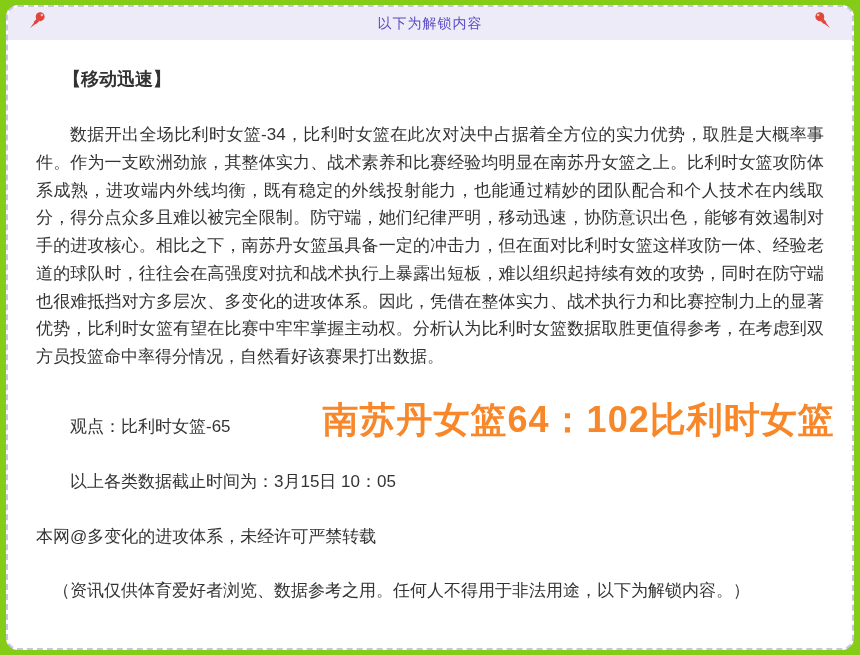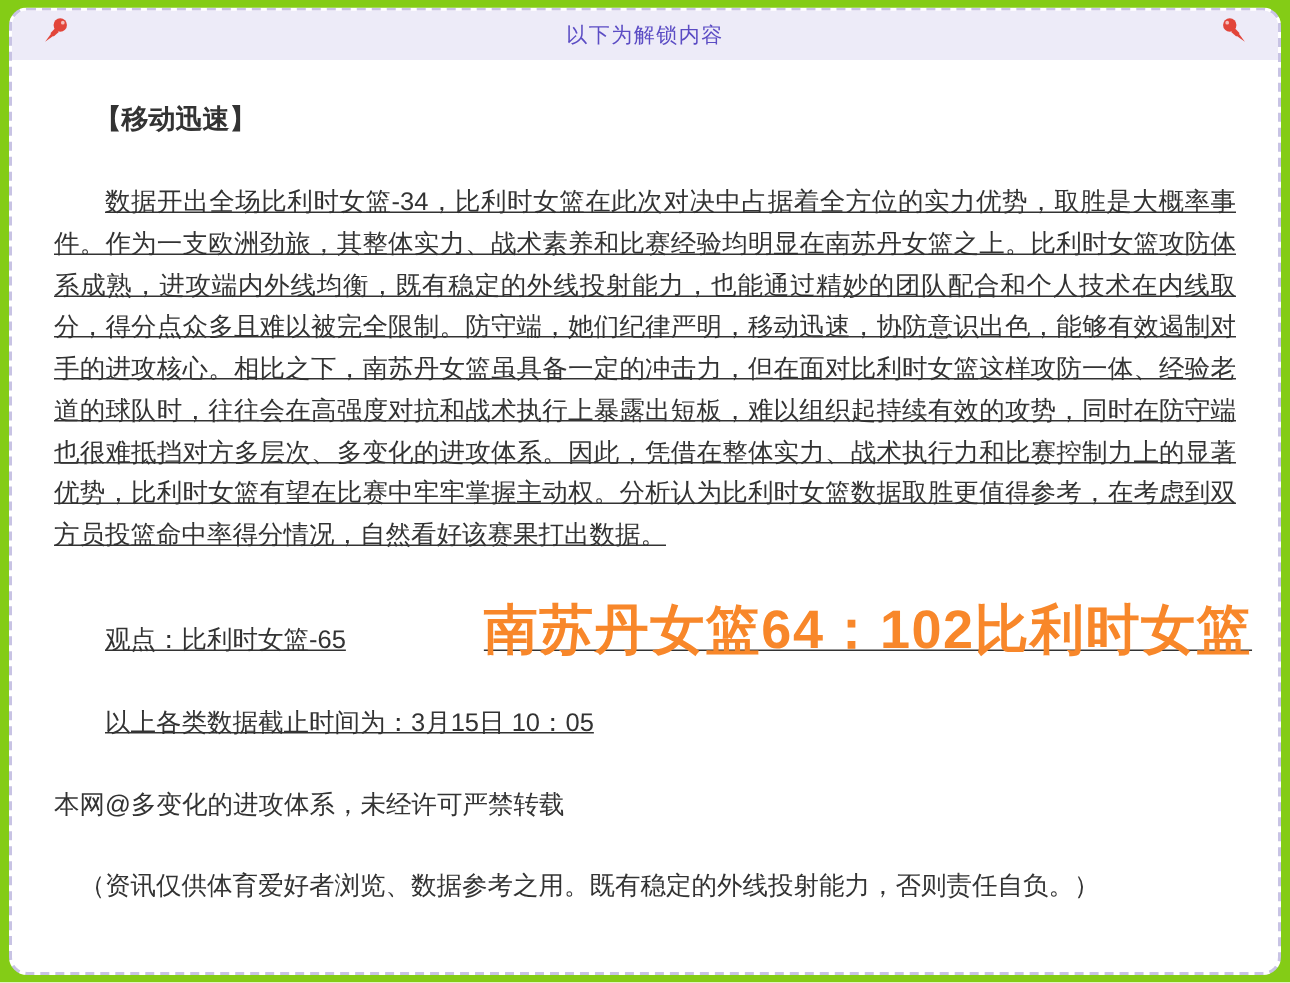--- a/index.html
+++ b/index.html
@@ -56,21 +56,21 @@
   .content p {
     margin: 0 0 27px 0;
     line-height: 1.63;
   }
   .section-title {
     font-weight: bold;
     font-size: 18px;
     color: #333333;
     text-indent: 1.5em;
   }
-  .indent2 { text-indent: 2em; text-decoration: underline; }
+  .indent2 { text-indent: 2em; }
   .indent1 { text-indent: 1em; }
   .analysis {
     text-align: justify;
   }
   .viewpoint-line {
     white-space: nowrap;
   }
   .score-big {
     font-size: 36px;
     font-weight: bold;
@@ -119,17 +119,17 @@
       <p class="analysis indent2">数据开出全场比利时女篮-34，比利时女篮在此次对决中占据着全方位的实力优势，取胜是大概率事件。作为一支欧洲劲旅，其整体实力、战术素养和比赛经验均明显在南苏丹女篮之上。比利时女篮攻防体系成熟，进攻端内外线均衡，既有稳定的外线投射能力，也能通过精妙的团队配合和个人技术在内线取分，得分点众多且难以被完全限制。防守端，她们纪律严明，移动迅速，协防意识出色，能够有效遏制对手的进攻核心。相比之下，南苏丹女篮虽具备一定的冲击力，但在面对比利时女篮这样攻防一体、经验老道的球队时，往往会在高强度对抗和战术执行上暴露出短板，难以组织起持续有效的攻势，同时在防守端也很难抵挡对方多层次、多变化的进攻体系。因此，凭借在整体实力、战术执行力和比赛控制力上的显著优势，比利时女篮有望在比赛中牢牢掌握主动权。分析认为比利时女篮数据取胜更值得参考，在考虑到双方员投篮命中率得分情况，自然看好该赛果打出数据。</p>
 
       <p class="viewpoint-line indent2">
         <span>观点：比利时女篮-65</span><span class="score-big">南苏丹女篮64：102比利时女篮</span>
       </p>
 
       <p class="indent2">以上各类数据截止时间为：3月15日 10：05</p>
 
       <p>本网@多变化的进攻体系，未经许可严禁转载</p>
 
-      <p class="indent1">（资讯仅供体育爱好者浏览、数据参考之用。既有稳定的外线投射能力，否则责任自负。）</p>
+      <p class="indent1">（资讯仅供体育爱好者浏览、数据参考之用。任何人不得用于非法用途，以下为解锁内容。）</p>
     </div>
 
   </div>
 </div>
 
 </body></html>

